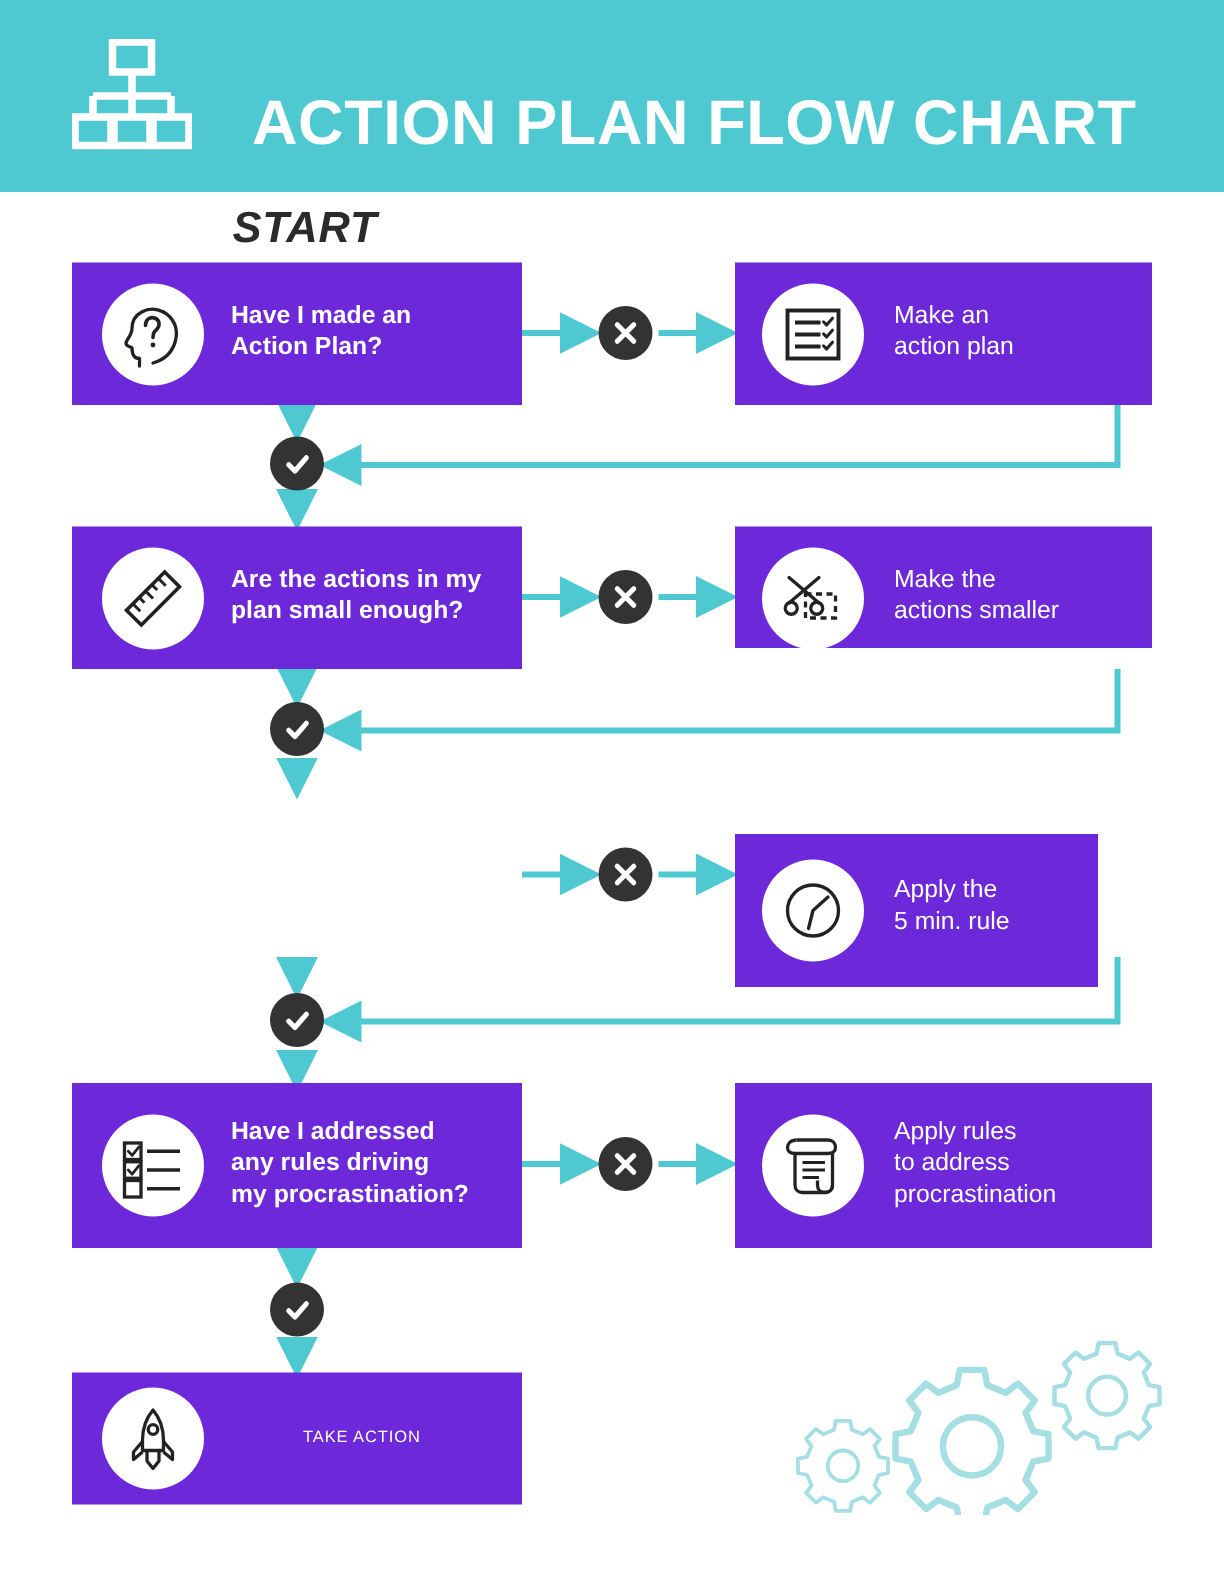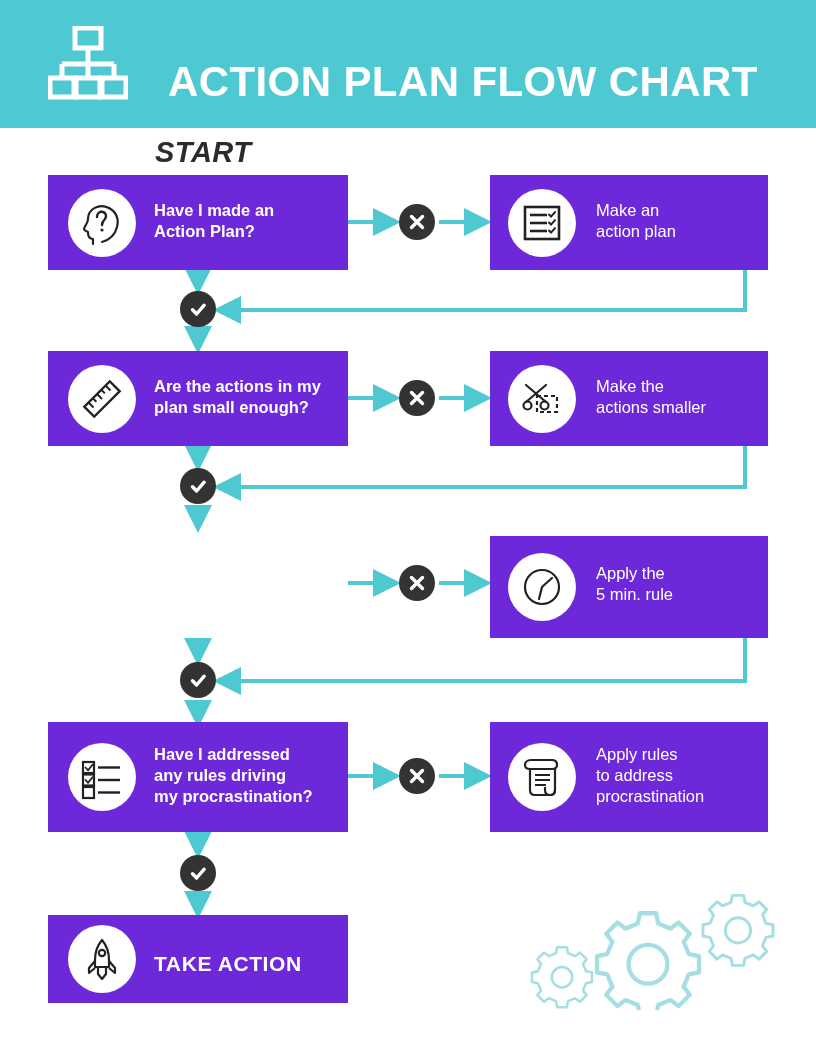--- a/index.html
+++ b/index.html
@@ -75,23 +75,24 @@
   }
   .question-text {
     font-size: 16.5px;
     font-weight: bold;
   }
   .answer-text {
     font-size: 16.5px;
     font-weight: normal;
   }
   .final-text {
-    font-size: 21px;
-    font-weight: bold;
+    font-size: 11px;
+    font-weight: normal;
     letter-spacing: 0.6px;
+    margin-left: 48px;
   }
 
   
   .marker {
     position: absolute;
     width: 36px; height: 36px;
     border-radius: 50%;
     background: #333333;
     display: flex;
     align-items: center;
@@ -228,21 +229,21 @@
     <div class="node-text question-text" style="left:106px; top:25px;">Are the actions in my
 plan small enough?</div>
   </div>
 
   <div class="marker" style="left:399px; top:380px;">
     <svg width="18" height="18" viewBox="0 0 18 18">
       <path d="M3.5 3.5 L14.5 14.5 M14.5 3.5 L3.5 14.5" stroke="#ffffff" stroke-width="3.4" stroke-linecap="round"></path>
     </svg>
   </div>
 
-  <div class="node-box" style="left:490px; top:351px; width:278px; height:95px;">
+  <div class="node-box" style="left:490px; top:351px; width:278px; height:81px;">
     <div class="node-icon-circle" style="left:18px; top:13.5px; width:68px; height:68px;">
       <svg width="46" height="46" viewBox="0 0 46 46">
         <rect x="18" y="20" width="20" height="16" fill="none" stroke="#222" stroke-width="2.2" stroke-dasharray="4 3"></rect>
         <path d="M7 9 L27 26 M27 9 L7 26" fill="none" stroke="#222" stroke-width="2.2" stroke-linecap="round"></path>
         <circle cx="8.5" cy="29.5" r="4" fill="none" stroke="#222" stroke-width="2.2"></circle>
         <circle cx="25.5" cy="29.5" r="4" fill="none" stroke="#222" stroke-width="2.2"></circle>
       </svg>
     </div>
     <div class="node-text answer-text" style="left:106px; top:25px;">Make the
 actions smaller</div>
@@ -254,21 +255,21 @@
     </svg>
   </div>
 
 
   <div class="marker" style="left:399px; top:565px;">
     <svg width="18" height="18" viewBox="0 0 18 18">
       <path d="M3.5 3.5 L14.5 14.5 M14.5 3.5 L3.5 14.5" stroke="#ffffff" stroke-width="3.4" stroke-linecap="round"></path>
     </svg>
   </div>
 
-  <div class="node-box" style="left:490px; top:536px; width:278px; height:102px;">
+  <div class="node-box" style="left:490px; top:556px; width:242px; height:102px;">
     <div class="node-icon-circle" style="left:18px; top:17px; width:68px; height:68px;">
       <svg width="46" height="46" viewBox="0 0 46 46">
         <circle cx="23" cy="23" r="17" fill="none" stroke="#222" stroke-width="2.2"></circle>
         <path d="M23 23 L33 14 M23 23 L20 35" fill="none" stroke="#222" stroke-width="2.2" stroke-linecap="round"></path>
       </svg>
     </div>
     <div class="node-text answer-text" style="left:106px; top:27px;">Apply the
 5 min. rule</div>
   </div>
 

